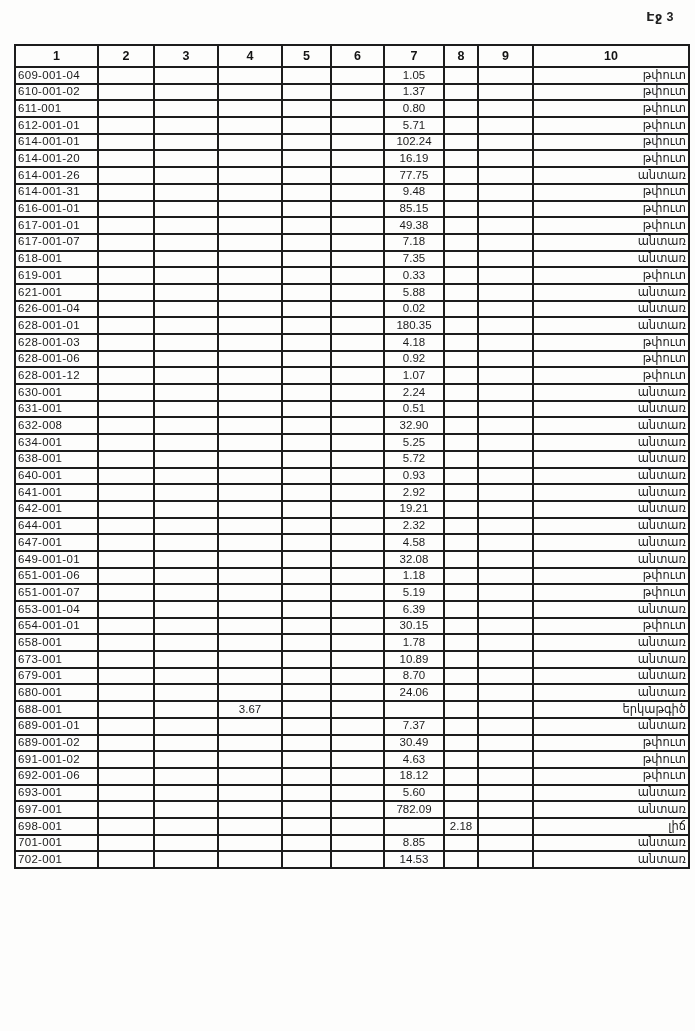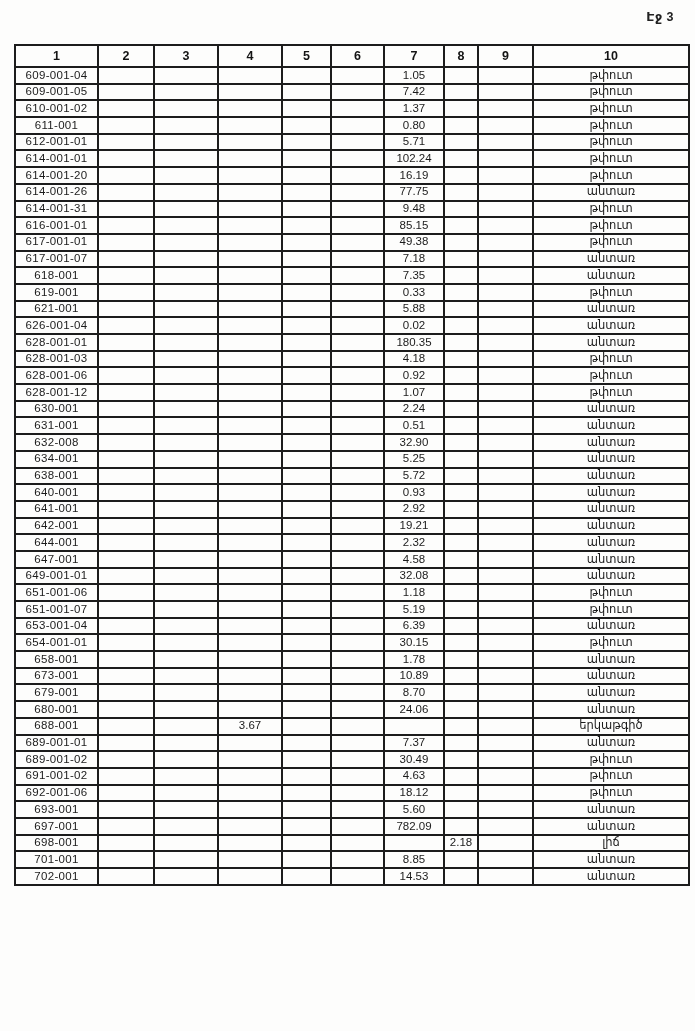--- a/index.html
+++ b/index.html
@@ -43,23 +43,23 @@
     font-size: 12.5px;
     font-weight: bold;
     text-align: center;
     color: #141414;
   }
   table.scan-table td {
     height: 14.7px;
     font-size: 11.5px;
     color: #1b1b1b;
   }
-  td.c-code   { text-align: center;  padding-left: 3px;  letter-spacing: 0.3px; border-radius: 8px; }
+  td.c-code   { text-align: left;  padding-left: 3px;  letter-spacing: 0.3px; border-radius: 8px; }
   td.c-num    { text-align: center; }
-  td.c-label  { text-align: center;  padding-left: 4px; }
+  td.c-label  { text-align: right;  padding-left: 4px; }
   
   col.w1  { width: 83px; }
   col.w2  { width: 56px; }
   col.w3  { width: 64px; }
   col.w4  { width: 64px; }
   col.w5  { width: 49px; }
   col.w6  { width: 53px; }
   col.w7  { width: 60px; }
   col.w8  { width: 34px; }
   col.w9  { width: 55px; }
@@ -106,32 +106,20 @@
           <td class="c-num"></td>
           <td class="c-num"></td>
           <td class="c-num"></td>
           <td class="c-num"></td>
           <td class="c-num">1.05</td>
           <td class="c-num"></td>
           <td class="c-num"></td>
           <td class="c-label">թփուտ</td>
         </tr>
         <tr>
-          <td class="c-code">609-001-05</td>
-          <td class="c-num"></td>
-          <td class="c-num"></td>
-          <td class="c-num"></td>
-          <td class="c-num"></td>
-          <td class="c-num"></td>
-          <td class="c-num">7.42</td>
-          <td class="c-num"></td>
-          <td class="c-num"></td>
-          <td class="c-label">թփուտ</td>
-        </tr>
-        <tr>
           <td class="c-code">610-001-02</td>
           <td class="c-num"></td>
           <td class="c-num"></td>
           <td class="c-num"></td>
           <td class="c-num"></td>
           <td class="c-num"></td>
           <td class="c-num">1.37</td>
           <td class="c-num"></td>
           <td class="c-num"></td>
           <td class="c-label">թփուտ</td>

